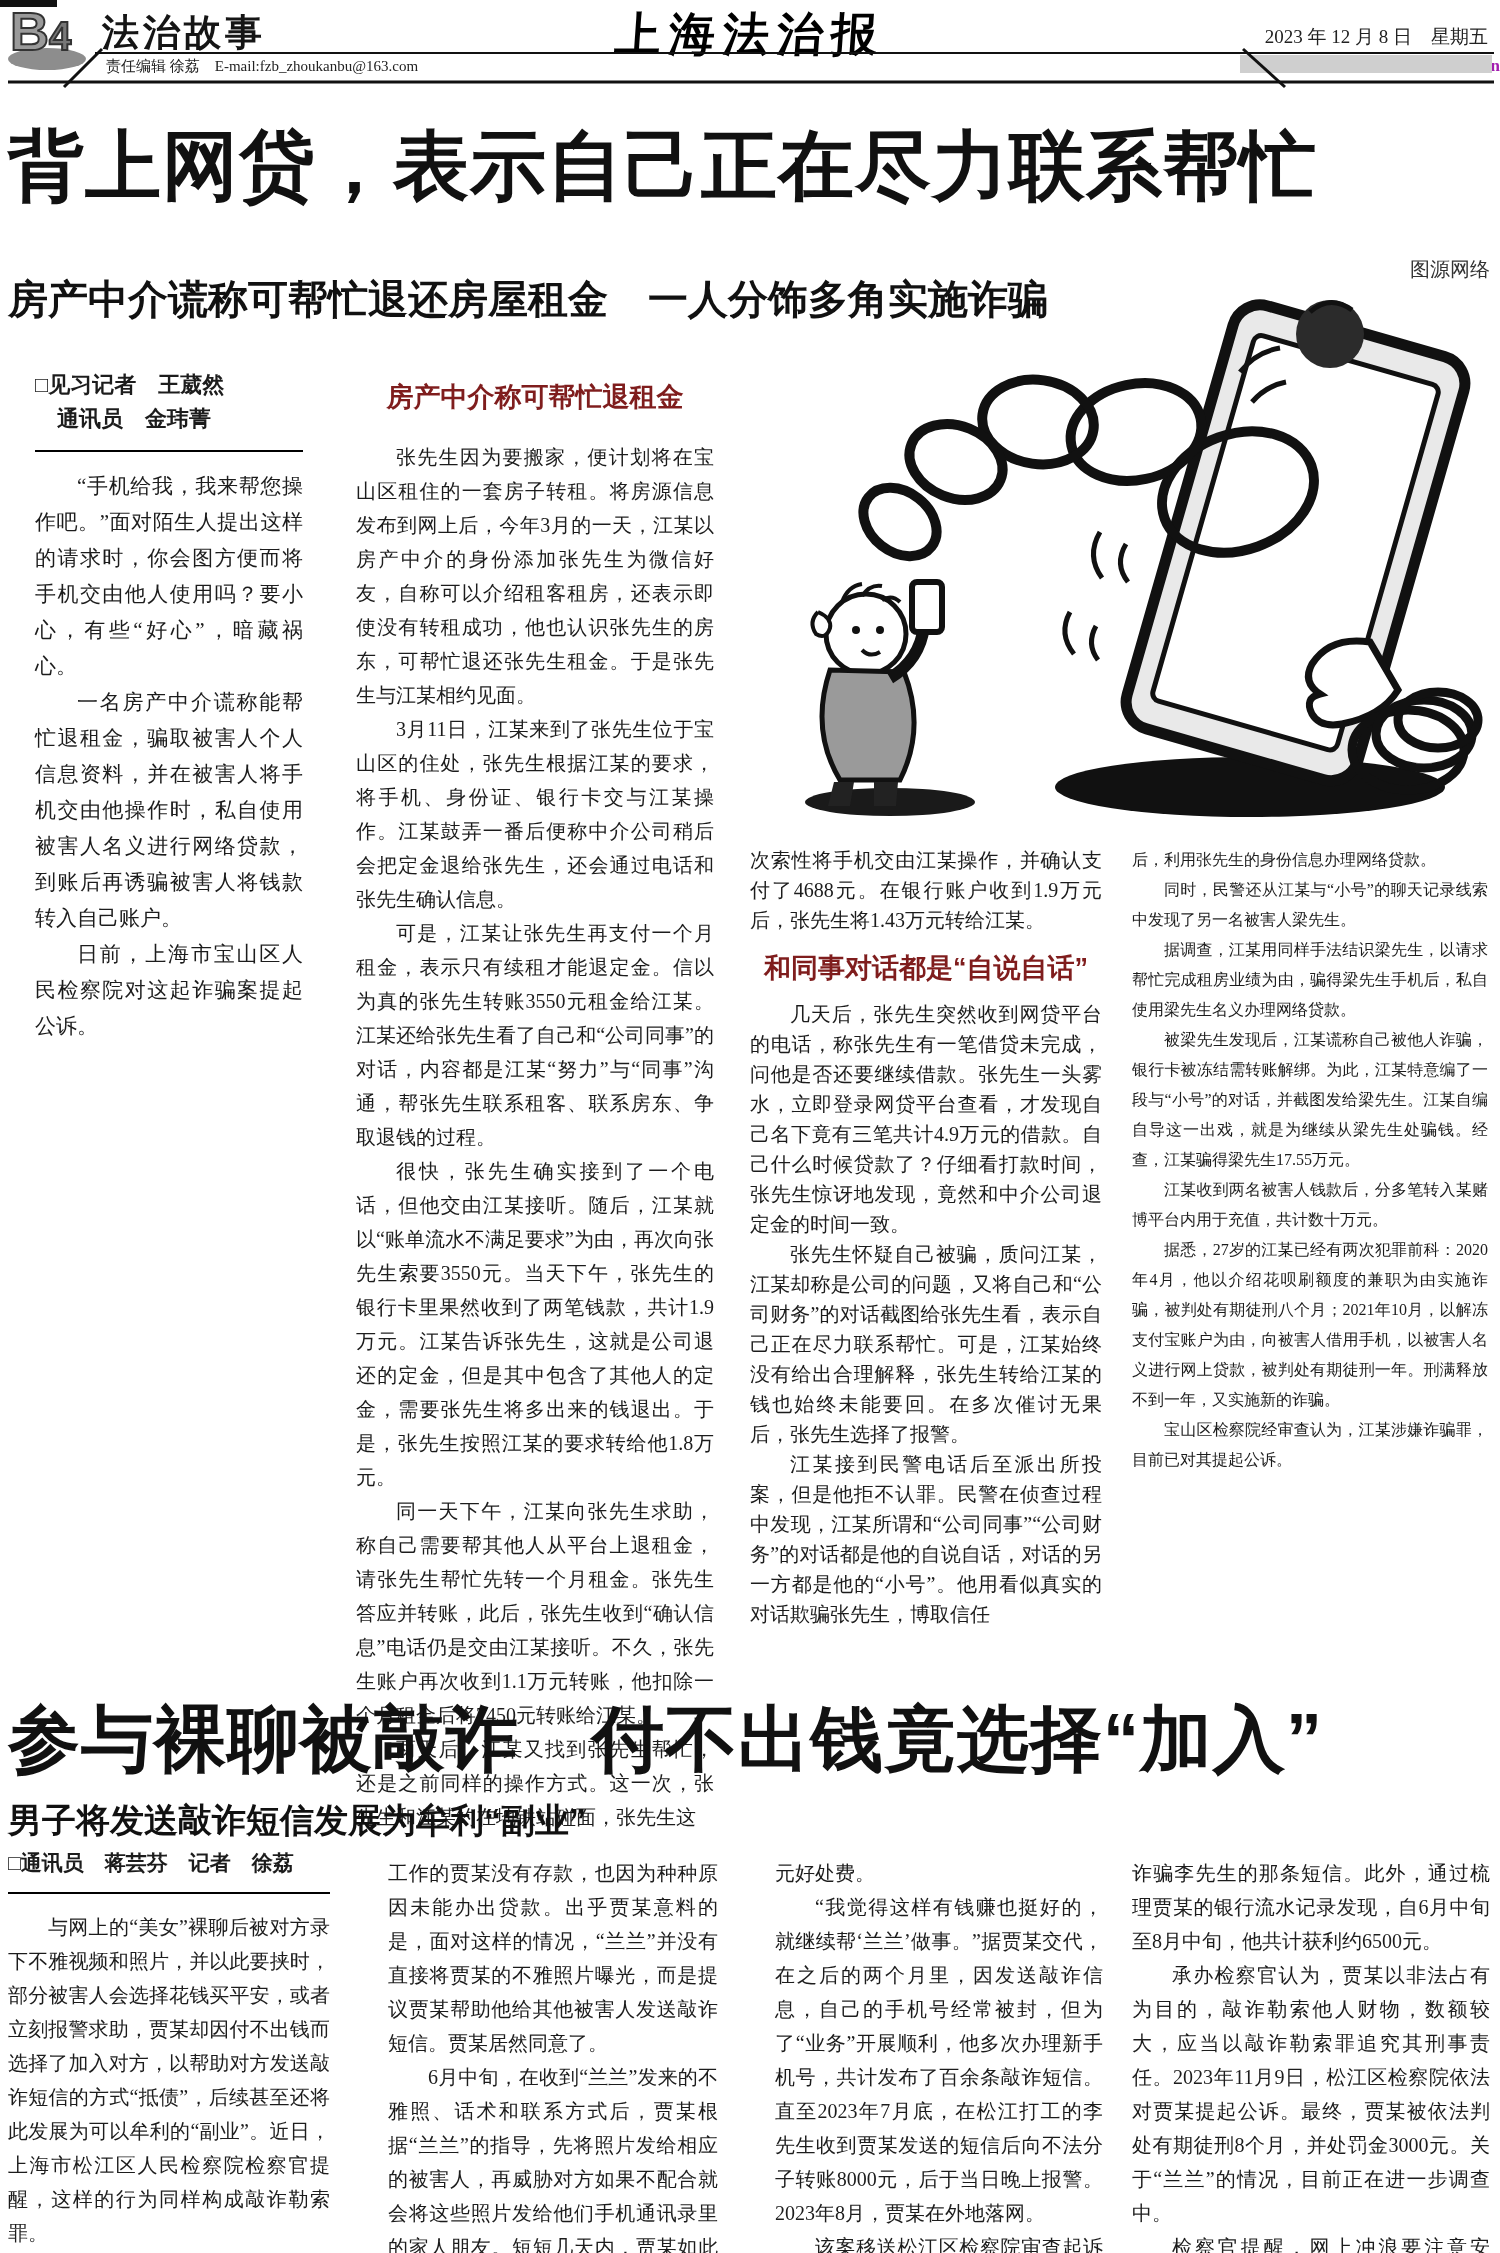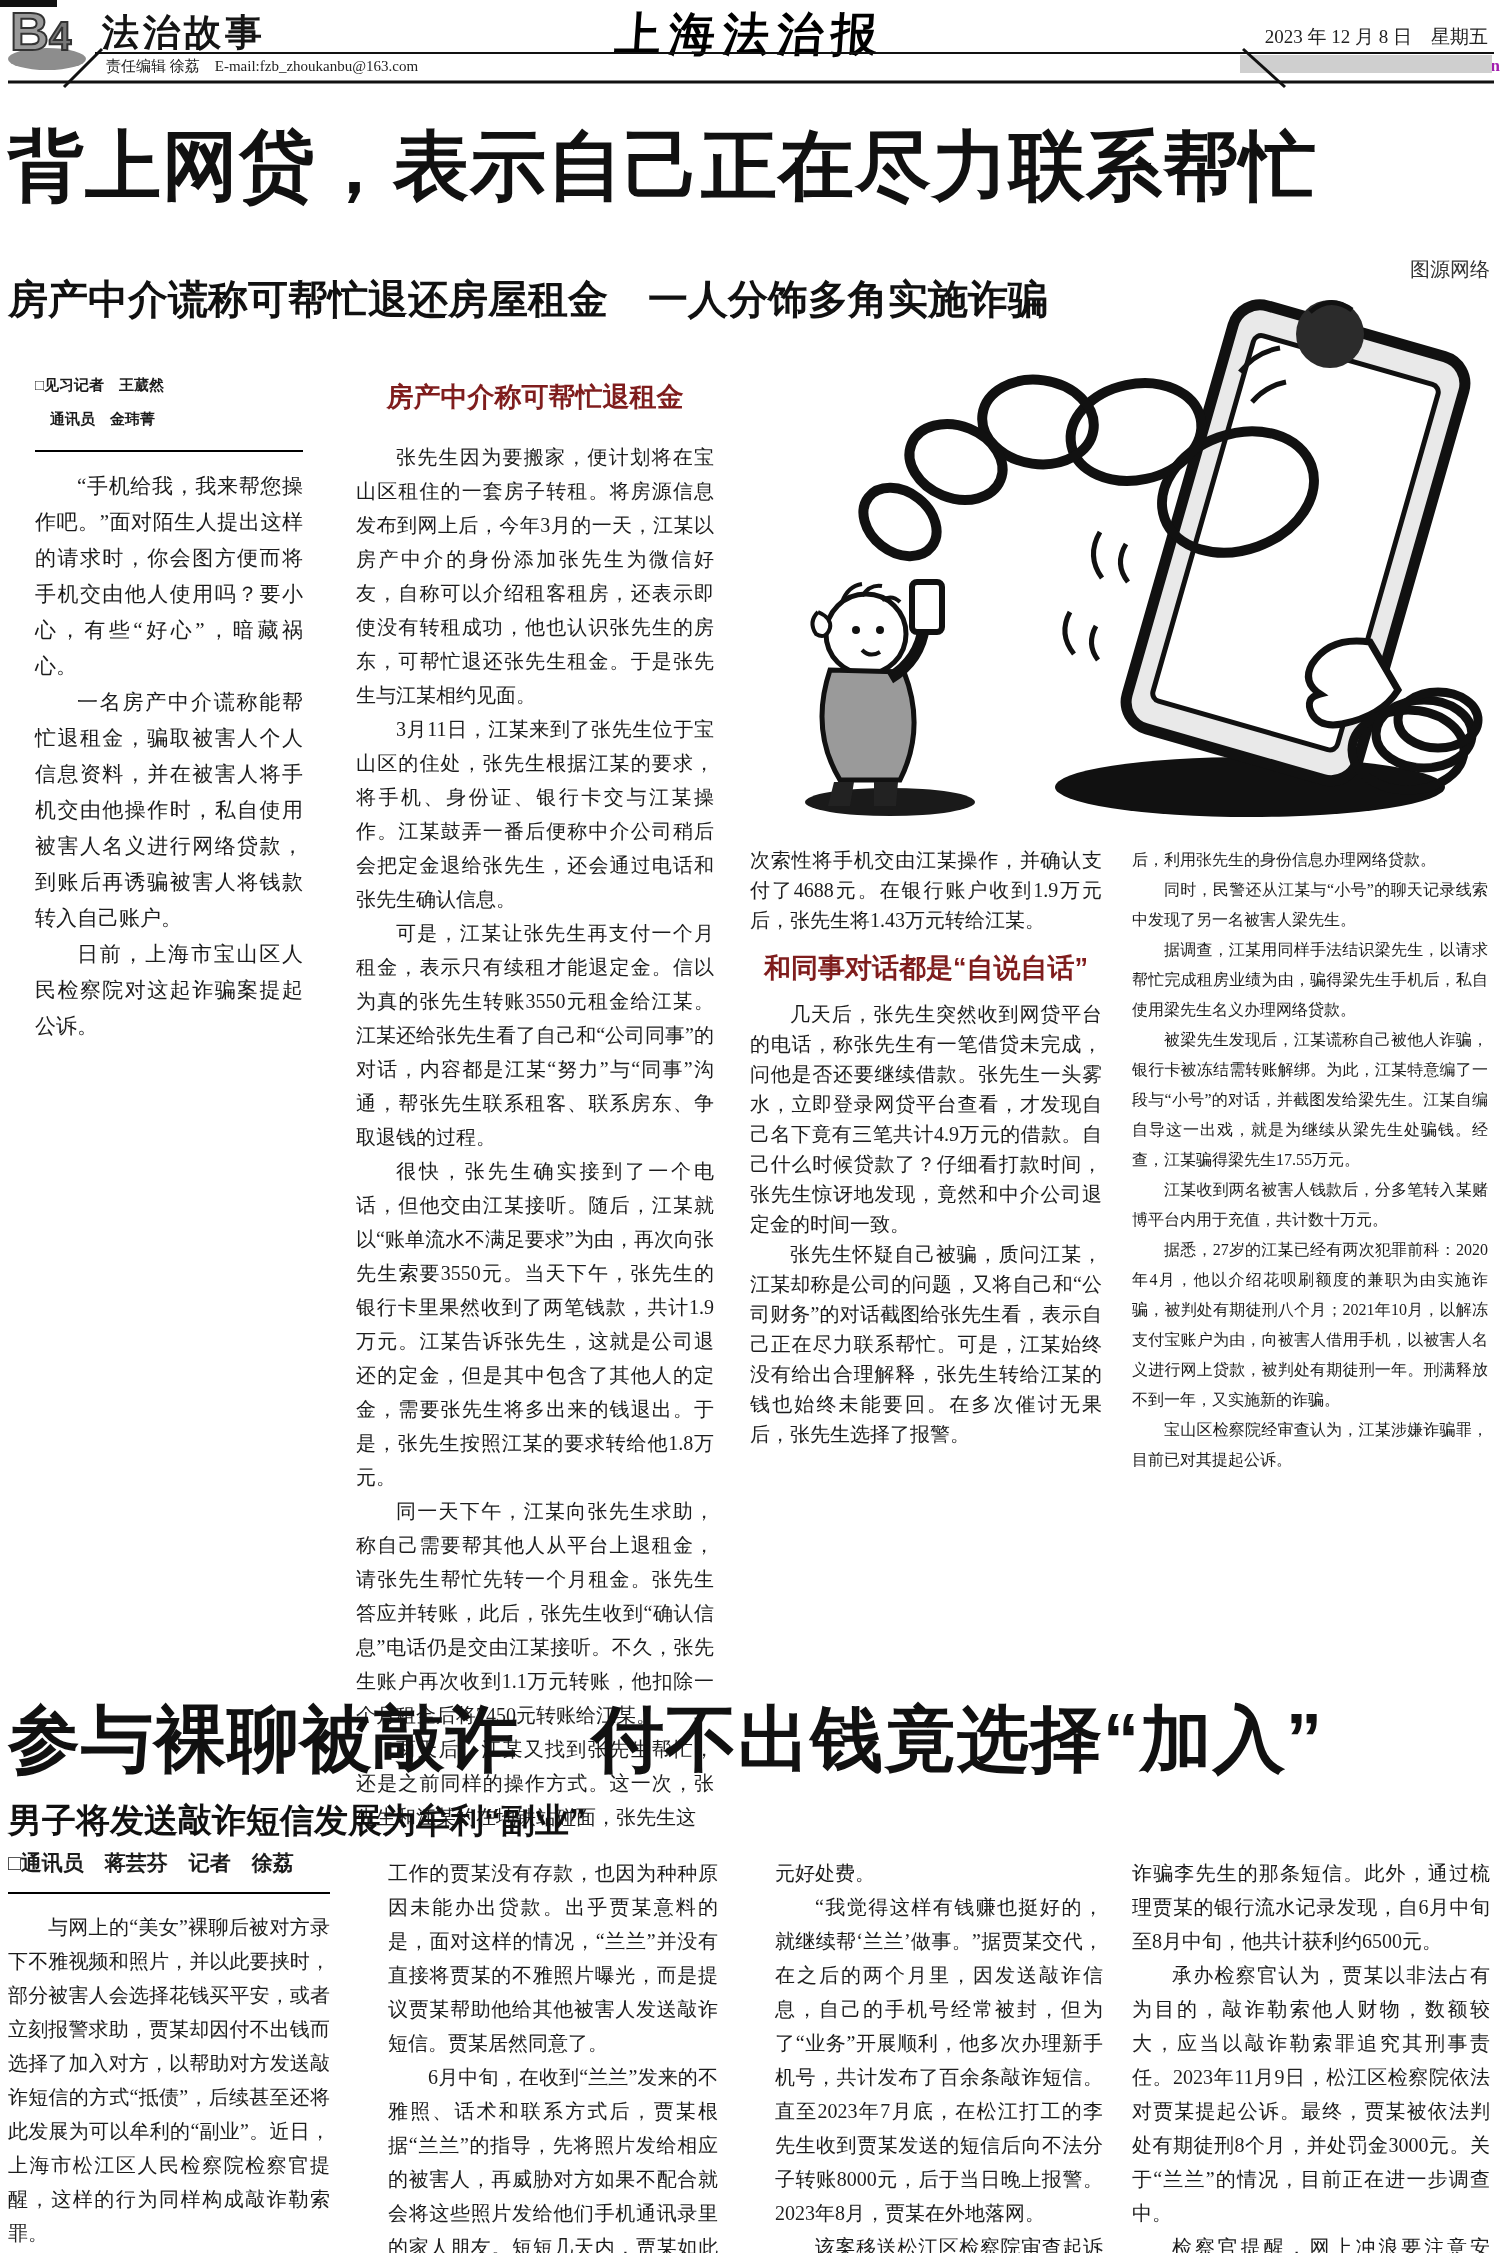--- a/index.html
+++ b/index.html
@@ -28,21 +28,21 @@
   .site-url{left:0;top:56px;width:1500px;text-align:right;font-size:17px;font-weight:700;color:#a21caf;}
   .grey-box{left:1240px;top:55px;width:252px;height:18px;background:#cfcfcf;}
   .hdr-svg{left:0;top:0;}
   
   .headline1{left:8px;top:116px;width:1486px;font-family:"Liberation Sans","DejaVu Sans",sans-serif;
       font-weight:900;font-size:76px;letter-spacing:1px;color:#111;white-space:nowrap;}
   .subhead1{left:8px;top:272px;font-family:"Liberation Sans","DejaVu Sans",sans-serif;
       font-weight:700;font-size:40px;color:#111;white-space:nowrap;}
   .col{position:absolute;text-align:justify;}
   .col p, .para{margin:0;text-indent:2em;}
-  .byline{font-size:15px;line-height:34px;font-weight:700;}
+  .byline{font-size:22px;line-height:34px;font-weight:700;}
   .byline-rule{height:0;border-bottom:2px solid #000;margin:14px 0 16px 0;}
   .colA1{left:35px;width:268px;top:368px;font-size:21px;line-height:36px;}
   .colB1{left:356px;width:358px;top:380px;font-size:20px;line-height:34px;}
   .colC1{left:750px;width:352px;top:845px;font-size:20px;line-height:30px;}
   .colD1{left:1132px;width:356px;top:845px;font-size:16px;line-height:30px;}
   .sec-head{font-family:"Liberation Sans","DejaVu Sans",sans-serif;font-weight:700;
       font-size:27px;text-align:center;text-indent:0;color:#7f1d1d;}
   .colB1 .sec-head{margin-bottom:26px;}
   .colC1 .sec-head{margin:18px 0 16px 0;}
   .continuation > p:first-child{text-indent:0;}
@@ -163,20 +163,21 @@
 </div>
 
 <div class="col colC1 continuation">
   <div class="continuation">
       <p class="para">次索性将手机交由江某操作，并确认支付了4688元。在银行账户收到1.9万元后，张先生将1.43万元转给江某。</p>
     </div>
   <div class="sec-head">和同事对话都是“自说自话”</div>
   <div>
       <p class="para">几天后，张先生突然收到网贷平台的电话，称张先生有一笔借贷未完成，问他是否还要继续借款。张先生一头雾水，立即登录网贷平台查看，才发现自己名下竟有三笔共计4.9万元的借款。自己什么时候贷款了？仔细看打款时间，张先生惊讶地发现，竟然和中介公司退定金的时间一致。</p>
       <p class="para">张先生怀疑自己被骗，质问江某，江某却称是公司的问题，又将自己和“公司财务”的对话截图给张先生看，表示自己正在尽力联系帮忙。可是，江某始终没有给出合理解释，张先生转给江某的钱也始终未能要回。在多次催讨无果后，张先生选择了报警。</p>
+      <p class="para">江某接到民警电话后至派出所投案，但是他拒不认罪。民警在侦查过程中发现，江某所谓和“公司同事”“公司财务”的对话都是他的自说自话，对话的另一方都是他的“小号”。他用看似真实的对话欺骗张先生，博取信任</p>
     </div>
 </div>
 
 <div class="col colD1 continuation">
     <p class="para">后，利用张先生的身份信息办理网络贷款。</p>
     <p class="para">同时，民警还从江某与“小号”的聊天记录线索中发现了另一名被害人梁先生。</p>
     <p class="para">据调查，江某用同样手法结识梁先生，以请求帮忙完成租房业绩为由，骗得梁先生手机后，私自使用梁先生名义办理网络贷款。</p>
     <p class="para">被梁先生发现后，江某谎称自己被他人诈骗，银行卡被冻结需转账解绑。为此，江某特意编了一段与“小号”的对话，并截图发给梁先生。江某自编自导这一出戏，就是为继续从梁先生处骗钱。经查，江某骗得梁先生17.55万元。</p>
     <p class="para">江某收到两名被害人钱款后，分多笔转入某赌博平台内用于充值，共计数十万元。</p>
     <p class="para">据悉，27岁的江某已经有两次犯罪前科：2020年4月，他以介绍花呗刷额度的兼职为由实施诈骗，被判处有期徒刑八个月；2021年10月，以解冻支付宝账户为由，向被害人借用手机，以被害人名义进行网上贷款，被判处有期徒刑一年。刑满释放不到一年，又实施新的诈骗。</p>

